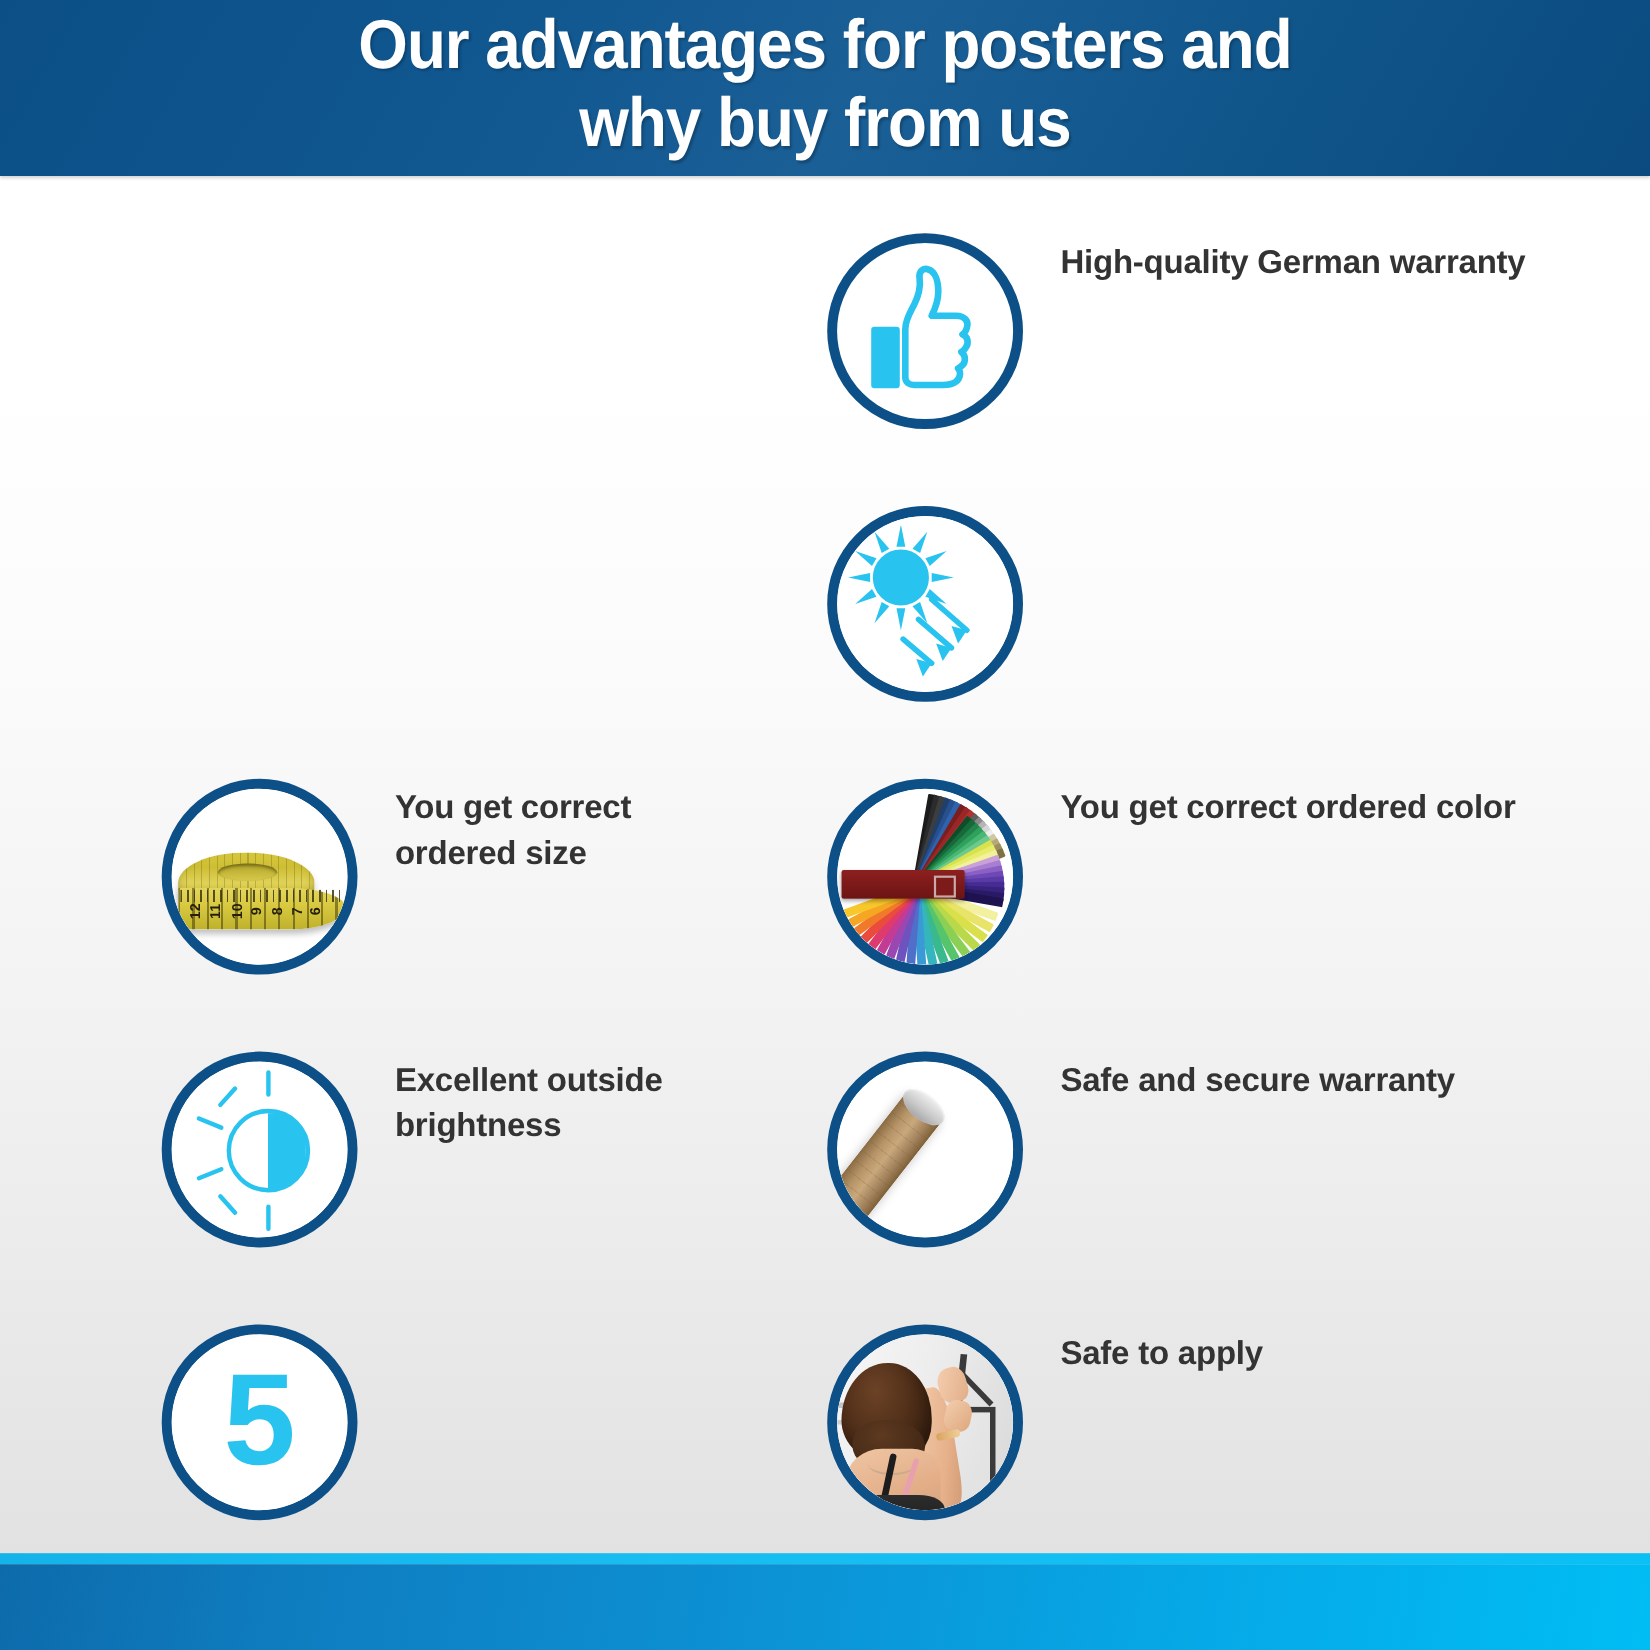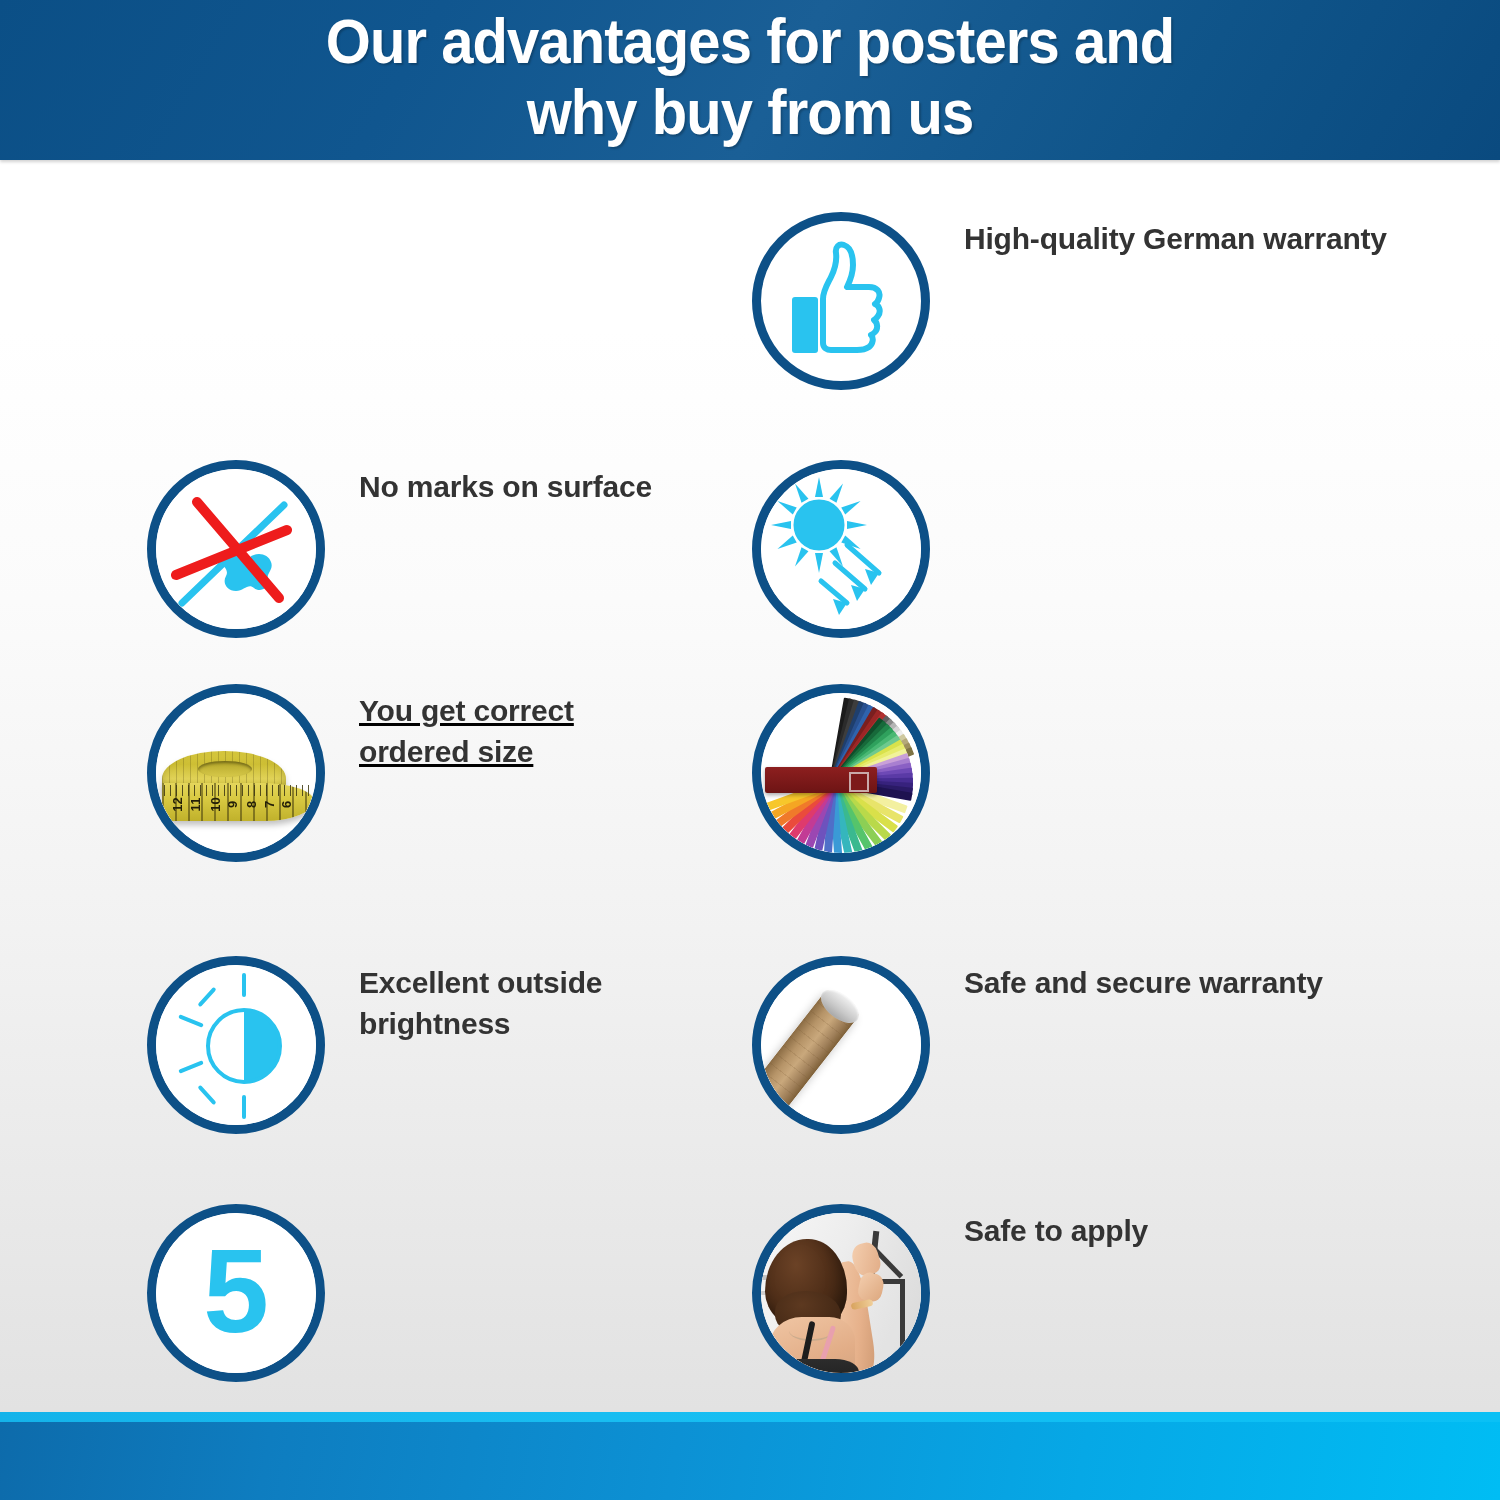--- a/index.html
+++ b/index.html
@@ -49,21 +49,21 @@
   
   .grid{
     position:absolute;left:0;top:160px;width:1500px;height:1250px;
   }
   .cell{
     position:absolute;width:640px;height:250px;
     display:flex;align-items:flex-start;
   }
   .col-l{left:147px;}
   .col-r{left:752px;}
-  .r0{top:52px;} .r1{top:300px;} .r2{top:524px;text-decoration:underline;} .r3{top:796px;} .r4{top:1044px;}
+  .r0{top:52px;} .r1{top:300px;} .r2{top:548px;} .r3{top:796px;} .r4{top:1044px;}
 
   .badge{
     position:relative;flex:0 0 auto;
     width:178px;height:178px;border-radius:50%;
     background:#ffffff;
     box-sizing:border-box;
     border:9px solid #0d5087;
     overflow:hidden;
   }
   .badge-inner{position:absolute;left:0;top:0;right:0;bottom:0;overflow:hidden;border-radius:50%;}
@@ -314,33 +314,20 @@
         <div class="badge-inner">
           <svg class="ic-thumb" viewBox="0 0 160 160">
             <path d="M62 78 C62 70 66 64 70 56 C74 48 76 40 75 32 C74 26 78 22 83 24 C89 26 92 34 92 44 C92 52 89 60 86 66 L108 66 C116 66 120 71 118 77 C117 81 114 83 114 83 C119 85 120 91 117 95 C115 98 113 99 113 99 C117 102 117 108 114 111 C112 113 110 114 110 114 C113 117 112 123 108 126 C105 128 101 129 96 129 L70 129 C66 129 62 127 62 122 Z" fill="none" stroke="#29c3ef" stroke-width="6" stroke-linejoin="round" stroke-linecap="round"></path>
             <rect x="31" y="76" width="26" height="56" rx="3" fill="#29c3ef"></rect>
           </svg>
         </div>
       </div>
       <div class="cell-label">High-quality German warranty</div>
     </div>
 
-    <div class="cell col-l r1">
-      <div class="badge">
-        <div class="badge-inner">
-          <svg class="ic-marks" viewBox="0 0 160 160">
-            <path d="M128 36 L26 134" stroke="#29c3ef" stroke-width="7" stroke-linecap="round" fill="none"></path>
-            <path d="M92 90 C99 82 112 84 115 93 C118 101 110 104 112 111 C114 119 104 124 98 119 C92 114 88 122 80 122 C71 122 66 114 70 107 C74 100 64 97 66 89 C68 81 79 79 84 85 C88 90 88 94 92 90 Z" fill="#29c3ef"></path>
-            <path d="M41 33 L123 129" stroke="#ee1c1c" stroke-width="10" stroke-linecap="round" fill="none"></path>
-            <path d="M20 106 L131 61" stroke="#ee1c1c" stroke-width="10" stroke-linecap="round" fill="none"></path>
-          </svg>
-        </div>
-      </div>
-      <div class="cell-label">No marks on surface</div>
-    </div>
 
     <div class="cell col-r r1">
       <div class="badge">
         <div class="badge-inner">
           <svg class="ic-sun" viewBox="0 0 160 160">
             <g fill="#29c3ef">
               <g transform="translate(58,56)">
                 <circle cx="0" cy="0" r="27" fill="#29c3ef" stroke="#ffffff" stroke-width="3"></circle>
                 <g>
                   <polygon points="-4,-28 4,-28 0,-48"></polygon>
@@ -454,20 +441,21 @@
               <div class="blade" style="background: rgb(55, 34, 125); width: 80px; height: 8px; transform: rotate(2.70588deg);"></div>
               <div class="blade" style="background: rgb(42, 26, 102); width: 80px; height: 8px; transform: rotate(6.35294deg);"></div>
               <div class="blade" style="background: rgb(30, 18, 80); width: 80px; height: 8px; transform: rotate(10deg);"></div>
               <div class="pivot"></div>
               <div class="handle">
                 <i></i>
               </div>
             </div>
         </div>
       </div>
+      <div class="cell-label">You get correct ordered color</div>
     </div>
 
     <div class="cell col-l r3">
       <div class="badge">
         <div class="badge-inner">
           <div class="ic-bright">
             <div class="disc"></div>
             <div class="ray" style="left:86px;top:8px;width:4px;height:24px;"></div>
             <div class="ray" style="left:49px;top:20px;width:4px;height:24px;transform:rotate(42deg);"></div>
             <div class="ray" style="left:22px;top:54px;width:26px;height:4px;transform:rotate(22deg);"></div>

